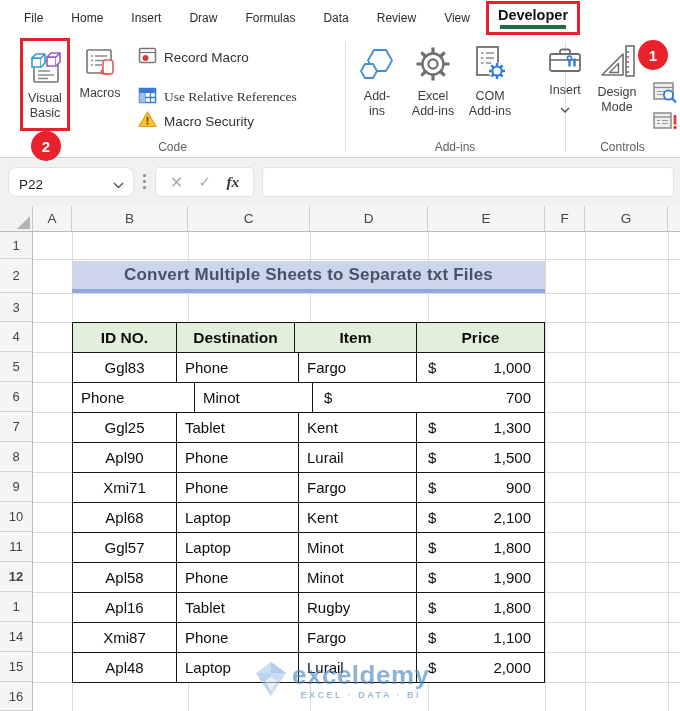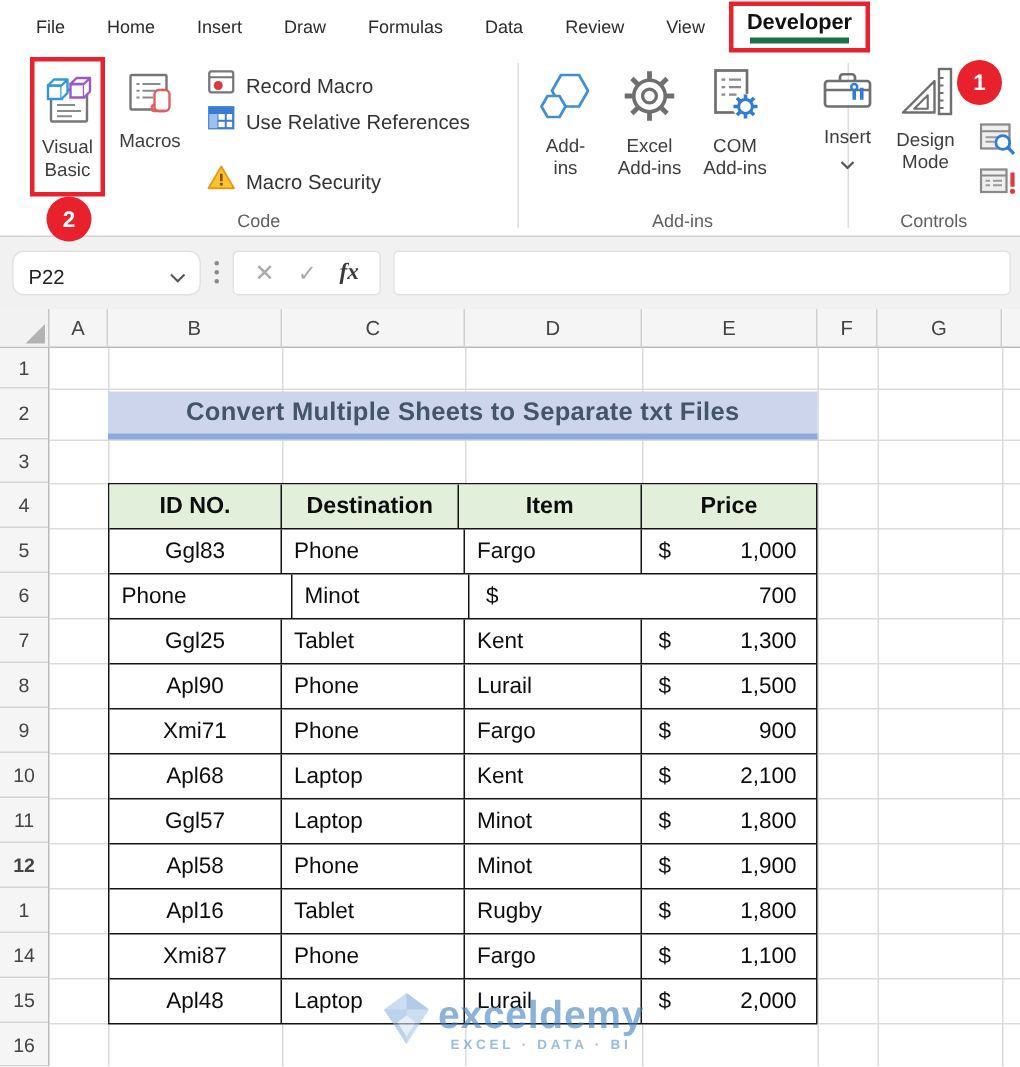--- a/index.html
+++ b/index.html
@@ -76,21 +76,21 @@
           border-bottom:4px solid #8ea9db;display:flex;align-items:center;justify-content:center;
           font-size:17px;font-weight:bold;color:#44546a;z-index:2;letter-spacing:.2px;}
 
   .dtable{position:absolute;left:72px;top:90px;width:473px;border:1px solid #141414;
           box-sizing:border-box;background:#fff;z-index:2;}
   .trow{display:flex;height:30px;box-sizing:border-box;border-bottom:1px solid #141414;}
   .trow:last-child{border-bottom:none;height:29px;}
   .tcell{box-sizing:border-box;border-right:1px solid #141414;display:flex;align-items:center;
          font-size:15px;color:#0d0d0d;overflow:hidden;}
   .tcell:last-child{border-right:none;flex:1;}
-  .c-id{width:115px;justify-content:center;}
+  .c-id{width:104px;justify-content:center;}
   .c-item{width:122px;padding-left:8px;}
   .c-dest{width:118px;padding-left:8px;}
   .c-price{justify-content:space-between;padding:0 13px 0 11px;}
   .hrow .tcell{background:#e2efda;font-weight:bold;font-size:15.5px;justify-content:center;
          padding:0;}
 
   
   .watermark{position:absolute;left:255px;top:429px;display:flex;align-items:center;gap:5px;
          opacity:.6;z-index:10;pointer-events:none;}
   .wm-text{display:flex;flex-direction:column;align-items:center;}
@@ -160,21 +160,21 @@
     <span>
       <svg width="19" height="19" viewBox="0 0 19 19">
         <rect x="1.5" y="2.5" width="16" height="14" rx="1.5" fill="#fff" stroke="#767676" stroke-width="1.5"></rect>
         <path d="M1.5 6.5h16" stroke="#767676" stroke-width="1.3"></path>
         <circle cx="7.5" cy="12" r="3" fill="#d83b3b"></circle>
       </svg>
     </span>
     <span class="slabel">Record Macro</span>
   </div>
 
-  <div class="smallbtn" style="top:32px;">
+  <div class="smallbtn" style="top:48px;font-family:Liberation Serif, serif;">
     <span>
       <svg width="19" height="19" viewBox="0 0 19 19">
         <rect x="1.5" y="2.5" width="16" height="14" fill="#fff" stroke="#3a7bd5" stroke-width="1.5"></rect>
         <rect x="1.5" y="2.5" width="16" height="4.5" fill="#3a7bd5"></rect>
         <path d="M7 2.5v14M12.5 2.5v14M1.5 11.5h16" stroke="#3a7bd5" stroke-width="1.3"></path>
         <rect x="1.5" y="7" width="5.5" height="9.5" fill="#9dc0ec"></rect>
       </svg>
     </span>
     <span class="slabel">Use Relative References</span>
   </div>

